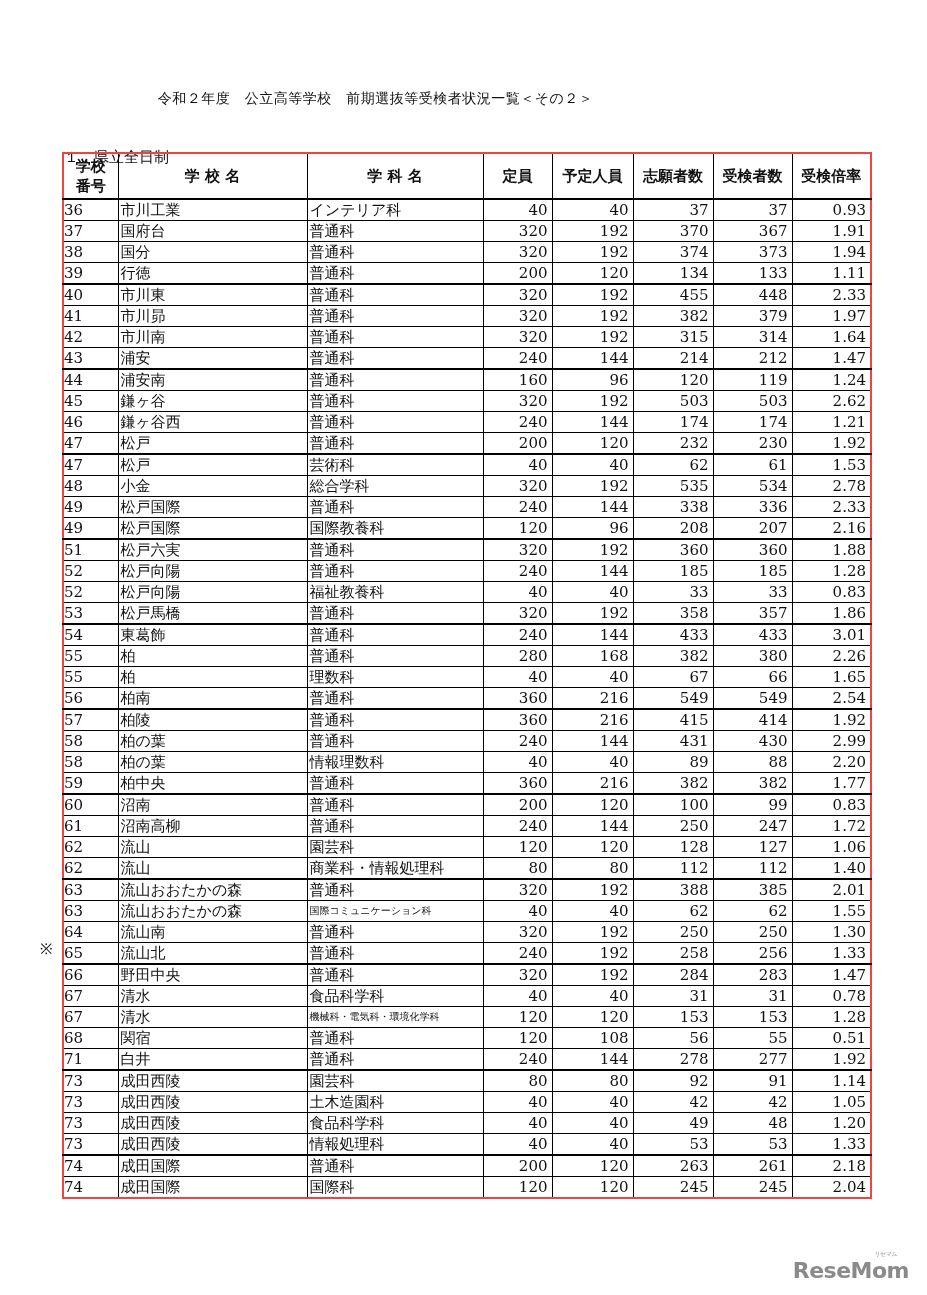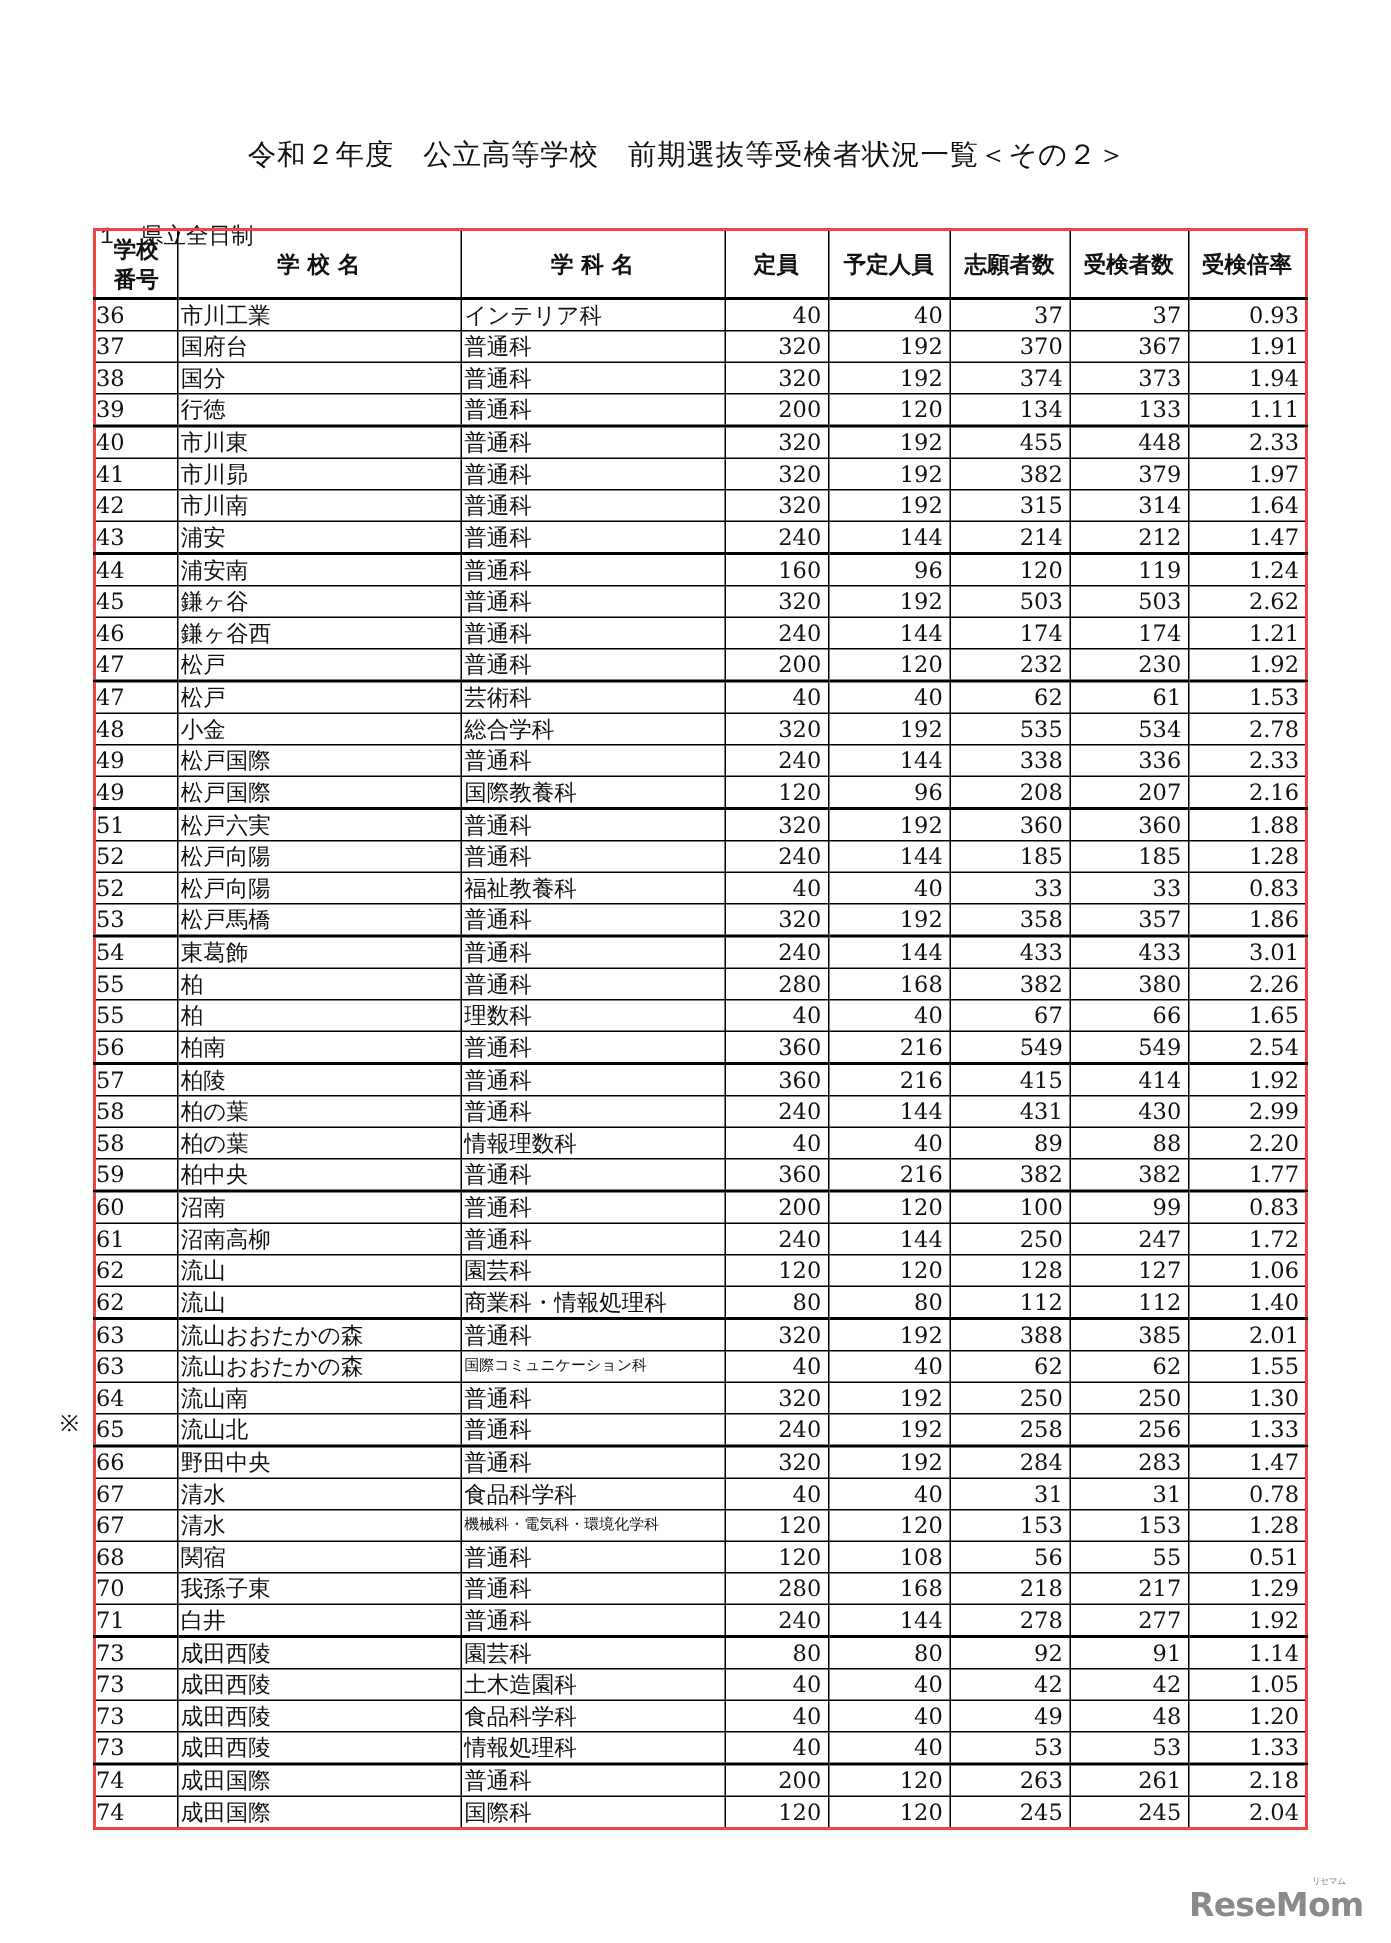--- a/index.html
+++ b/index.html
@@ -1,19 +1,19 @@
 <!DOCTYPE html>
 <html><head>
 <meta charset="utf-8">
 <style>
   html, body { margin:0; padding:0; background:#ffffff; }
   body { width:927px; height:1295px; position:relative; overflow:hidden;
          font-family:"DejaVu Serif", "Liberation Serif", serif; color:#111; }
-  .title { position:absolute; left:0; top:90px; width:751px; text-align:right;
-           font-family:"DejaVu Sans", "Liberation Sans", sans-serif; font-size:19px; letter-spacing:0.5px; }
+  .title { position:absolute; left:0; top:90px; width:751px; text-align:center;
+           font-family:"DejaVu Sans", "Liberation Sans", sans-serif; font-size:14px; letter-spacing:0.5px; }
   .section { position:absolute; left:64px; top:148px; font-size:15px;
              font-family:Liberation Sans, sans-serif; }
   .note-mark { position:absolute; left:40px; top:938px; font-size:15px; }
   table { position:absolute; left:62px; top:152px; border-collapse:collapse;
           border:2px solid #ef4444; }
   th, td { border:1px solid #000; padding:0; height:20px; font-size:15px; line-height:20px;
            white-space:nowrap; overflow:hidden; }
   th { font-family:"DejaVu Sans", "Liberation Sans", sans-serif; font-weight:bold; font-size:15px;
        height:44px; line-height:20px; text-align:center; border-bottom:2px solid #000; }
   td.num { text-align:right; padding-right:4px; }
@@ -451,30 +451,20 @@
         <td class="no">68</td>
         <td class="txt">関宿</td>
         <td class="txt">普通科</td>
         <td class="num">120</td>
         <td class="num">108</td>
         <td class="num">56</td>
         <td class="num">55</td>
         <td class="num">0.51</td>
       </tr>
       <tr>
-        <td class="no">70</td>
-        <td class="txt">我孫子東</td>
-        <td class="txt">普通科</td>
-        <td class="num">280</td>
-        <td class="num">168</td>
-        <td class="num">218</td>
-        <td class="num">217</td>
-        <td class="num">1.29</td>
-      </tr>
-      <tr>
         <td class="no">71</td>
         <td class="txt">白井</td>
         <td class="txt">普通科</td>
         <td class="num">240</td>
         <td class="num">144</td>
         <td class="num">278</td>
         <td class="num">277</td>
         <td class="num">1.92</td>
       </tr>
       <tr class="group-start">

